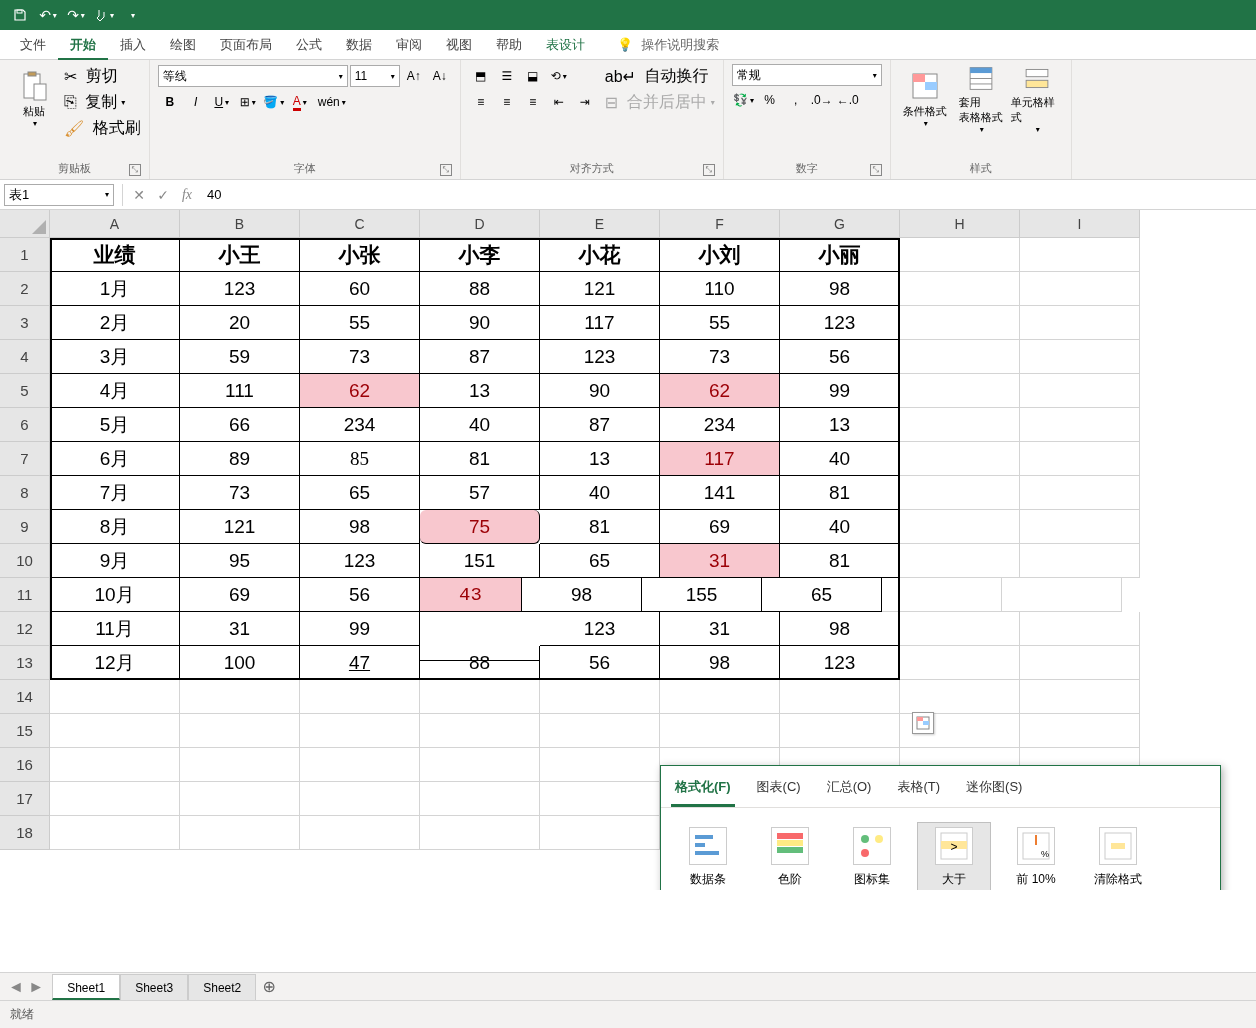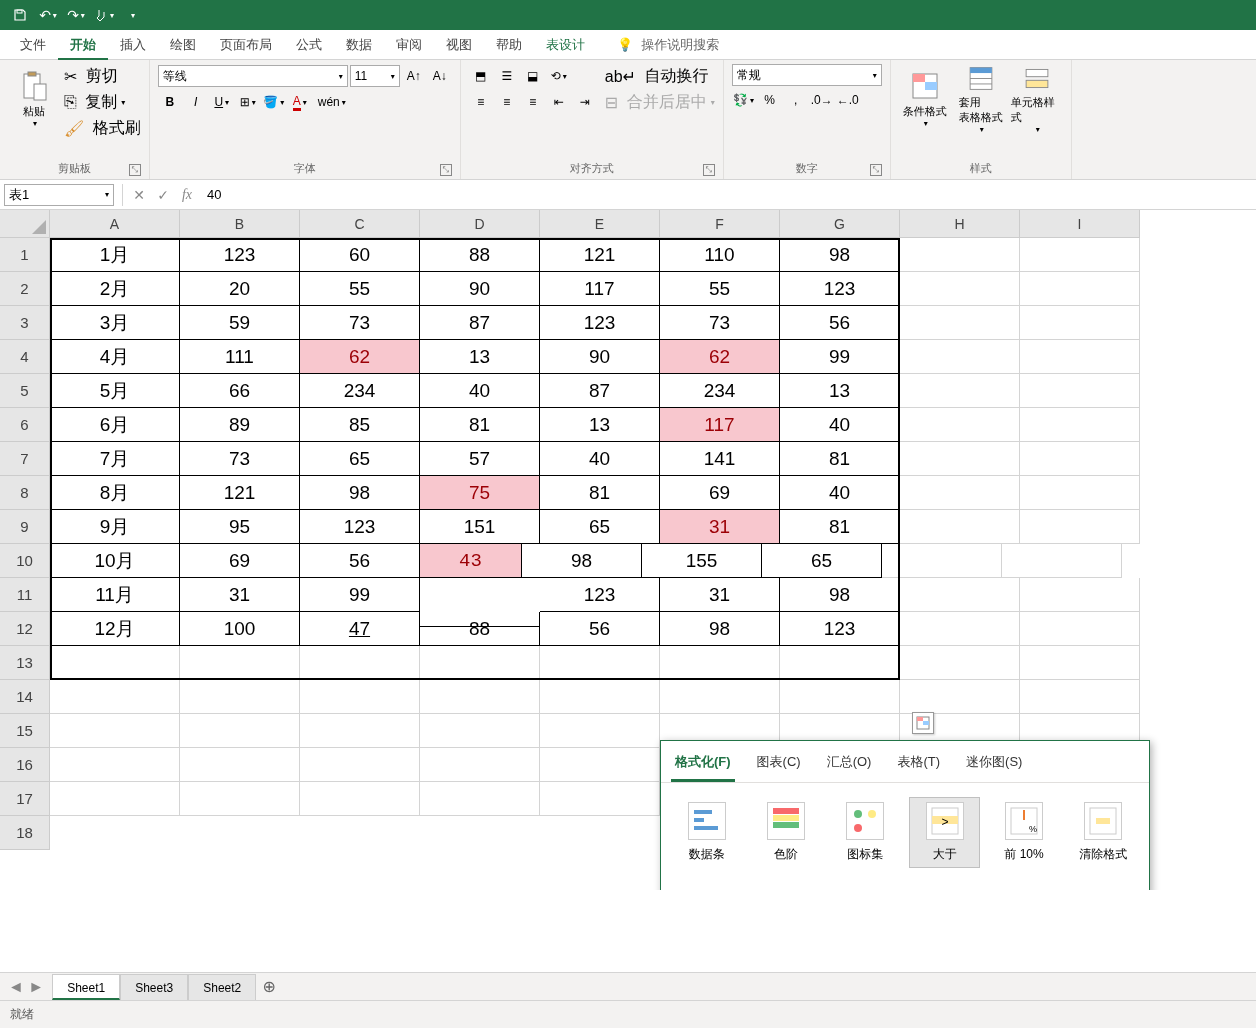--- a/index.html
+++ b/index.html
@@ -58,21 +58,21 @@
 .cells { position: absolute; left: 50px; top: 28px; right: 0; }
 .row { display: flex; height: 34px; }
 .cell { border-right: 1px solid #d4d4d4; border-bottom: 1px solid #d4d4d4; text-align: center; line-height: 34px; font-size: 19px; color: #000; overflow: hidden; }
 .cell.hdr { font-weight: bold; font-size: 21px; }
 .cell.data-border { border-right: 1px solid #000; border-bottom: 1px solid #000; }
 .cell.hl { background: #f8c7ce; color: #9c0006; }
 .thick-box { position: absolute; border: 2px solid #000; pointer-events: none; }
 
 
 .qa-handle { position: absolute; width: 22px; height: 22px; border: 1px solid #999; background: #fff; display: flex; align-items: center; justify-content: center; cursor: pointer; box-shadow: 1px 1px 2px rgba(0,0,0,.2); }
-.qa-popup { position: absolute; background: #fff; border: 1px solid #217346; box-shadow: 2px 2px 8px rgba(0,0,0,.3); width: 490px; }
+.qa-popup { position: absolute; background: #fff; border: 1px solid #217346; box-shadow: 2px 2px 8px rgba(0,0,0,.3); width: 561px; margin-top: 25px; }
 .qa-tabs { display: flex; border-bottom: 1px solid #e1dfdd; padding: 8px 10px 0 10px; gap: 18px; }
 .qa-tab { font-size: 13px; color: #333; padding: 4px 4px 8px 4px; cursor: pointer; }
 .qa-tab.active { color: #217346; border-bottom: 3px solid #217346; font-weight: bold; }
 .qa-body { display: flex; padding: 14px 10px; gap: 8px; }
 .qa-item { width: 74px; text-align: center; font-size: 12px; cursor: pointer; padding: 4px 0; border: 1px solid transparent; }
 .qa-item.sel { background: #e6e6e6; border: 1px solid #c0c0c0; }
 .qa-item .qicon { width: 38px; height: 38px; margin: 0 auto 6px auto; border: 1px solid #ccc; background: #fff; display: flex; align-items: center; justify-content: center; font-size: 16px; }
 .qa-foot { padding: 10px 14px 14px 14px; font-size: 12px; color: #555; border-top: 0; }
 
 
@@ -312,20 +312,31 @@
       <div class="rh">12</div>
       <div class="rh">13</div>
       <div class="rh">14</div>
       <div class="rh">15</div>
       <div class="rh">16</div>
       <div class="rh">17</div>
       <div class="rh">18</div>
     </div>
   <div class="cells" id="cells">
       <div class="row">
+        <div class="cell hdr data-border" style="width: 130px;">业绩</div>
+        <div class="cell hdr data-border" style="width: 120px;">小王</div>
+        <div class="cell hdr data-border" style="width: 120px;">小张</div>
+        <div class="cell hdr data-border" style="width: 120px;">小李</div>
+        <div class="cell hdr data-border" style="width: 120px;">小花</div>
+        <div class="cell hdr data-border" style="width: 120px;">小刘</div>
+        <div class="cell hdr data-border" style="width: 120px;">小丽</div>
+        <div class="cell" style="width: 120px;"></div>
+        <div class="cell" style="width: 120px;"></div>
+      </div>
+      <div class="row">
         <div class="cell data-border" style="width: 130px;">1月</div>
         <div class="cell data-border" style="width: 120px;">123</div>
         <div class="cell data-border" style="width: 120px;">60</div>
         <div class="cell data-border" style="width: 120px;">88</div>
         <div class="cell data-border" style="width: 120px;">121</div>
         <div class="cell data-border" style="width: 120px;">110</div>
         <div class="cell data-border" style="width: 120px;">98</div>
         <div class="cell" style="width: 120px;"></div>
         <div class="cell" style="width: 120px;"></div>
       </div>
@@ -369,21 +380,21 @@
         <div class="cell data-border" style="width: 120px;">40</div>
         <div class="cell data-border" style="width: 120px;">87</div>
         <div class="cell data-border" style="width: 120px;">234</div>
         <div class="cell data-border" style="width: 120px;">13</div>
         <div class="cell" style="width: 120px;"></div>
         <div class="cell" style="width: 120px;"></div>
       </div>
       <div class="row">
         <div class="cell data-border" style="width: 130px;">6月</div>
         <div class="cell data-border" style="width: 120px;">89</div>
-        <div class="cell data-border" style="width: 120px;">85</div>
+        <div class="cell data-border" style="width: 120px; font-family: Liberation Serif, serif;">85</div>
         <div class="cell data-border" style="width: 120px;">81</div>
         <div class="cell data-border" style="width: 120px;">13</div>
         <div class="cell data-border hl" style="width: 120px;">117</div>
         <div class="cell data-border" style="width: 120px;">40</div>
         <div class="cell" style="width: 120px;"></div>
         <div class="cell" style="width: 120px;"></div>
       </div>
       <div class="row">
         <div class="cell data-border" style="width: 130px;">7月</div>
         <div class="cell data-border" style="width: 120px;">73</div>
@@ -392,21 +403,21 @@
         <div class="cell data-border" style="width: 120px;">40</div>
         <div class="cell data-border" style="width: 120px;">141</div>
         <div class="cell data-border" style="width: 120px;">81</div>
         <div class="cell" style="width: 120px;"></div>
         <div class="cell" style="width: 120px;"></div>
       </div>
       <div class="row">
         <div class="cell data-border" style="width: 130px;">8月</div>
         <div class="cell data-border" style="width: 120px;">121</div>
         <div class="cell data-border" style="width: 120px;">98</div>
-        <div class="cell data-border hl" style="width: 120px;">75</div>
+        <div class="cell data-border hl" style="width: 120px; border-radius: 6px;">75</div>
         <div class="cell data-border" style="width: 120px;">81</div>
         <div class="cell data-border" style="width: 120px;">69</div>
         <div class="cell data-border" style="width: 120px;">40</div>
         <div class="cell" style="width: 120px;"></div>
         <div class="cell" style="width: 120px;"></div>
       </div>
       <div class="row">
         <div class="cell data-border" style="width: 130px;">9月</div>
         <div class="cell data-border" style="width: 120px;">95</div>
         <div class="cell data-border" style="width: 120px;">123</div>

